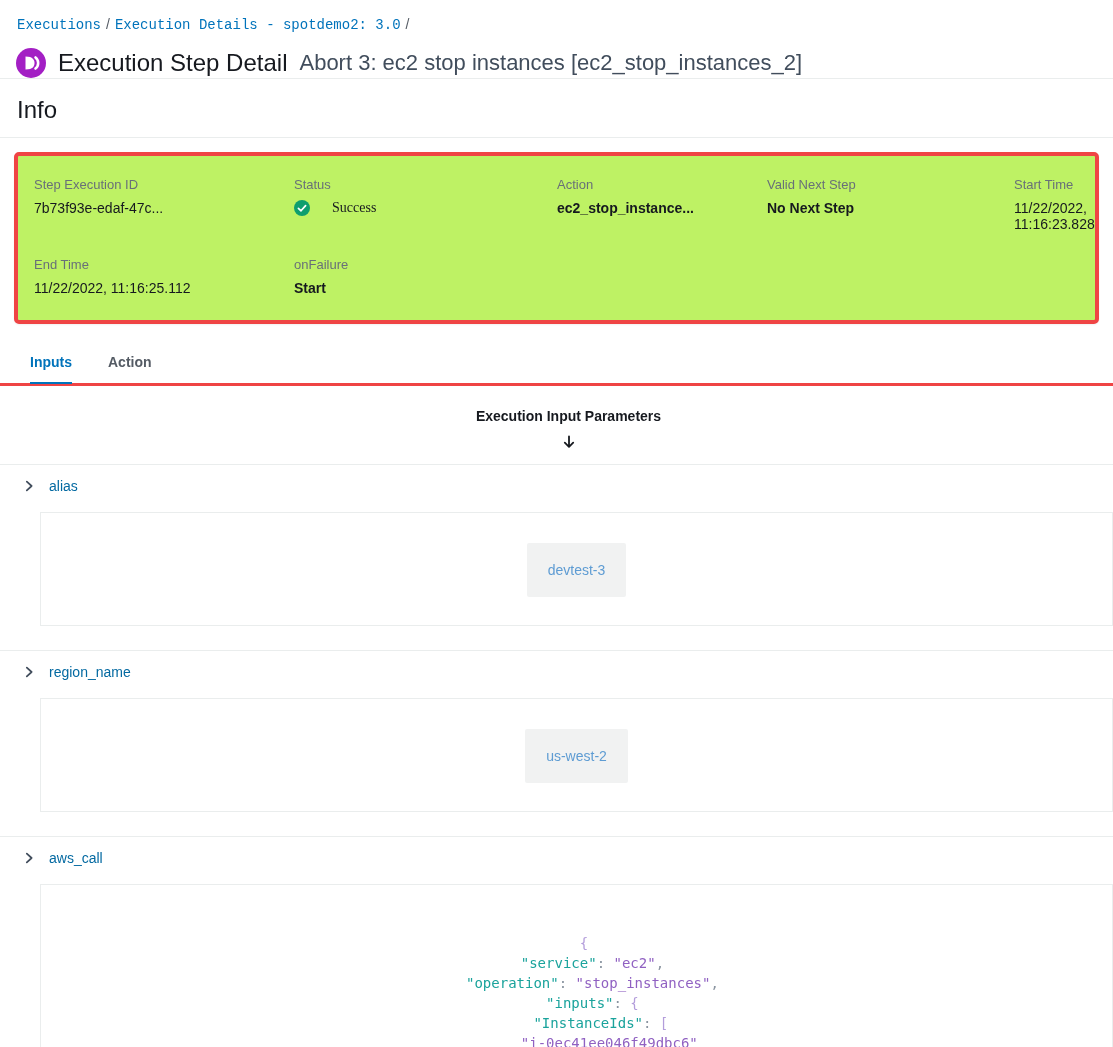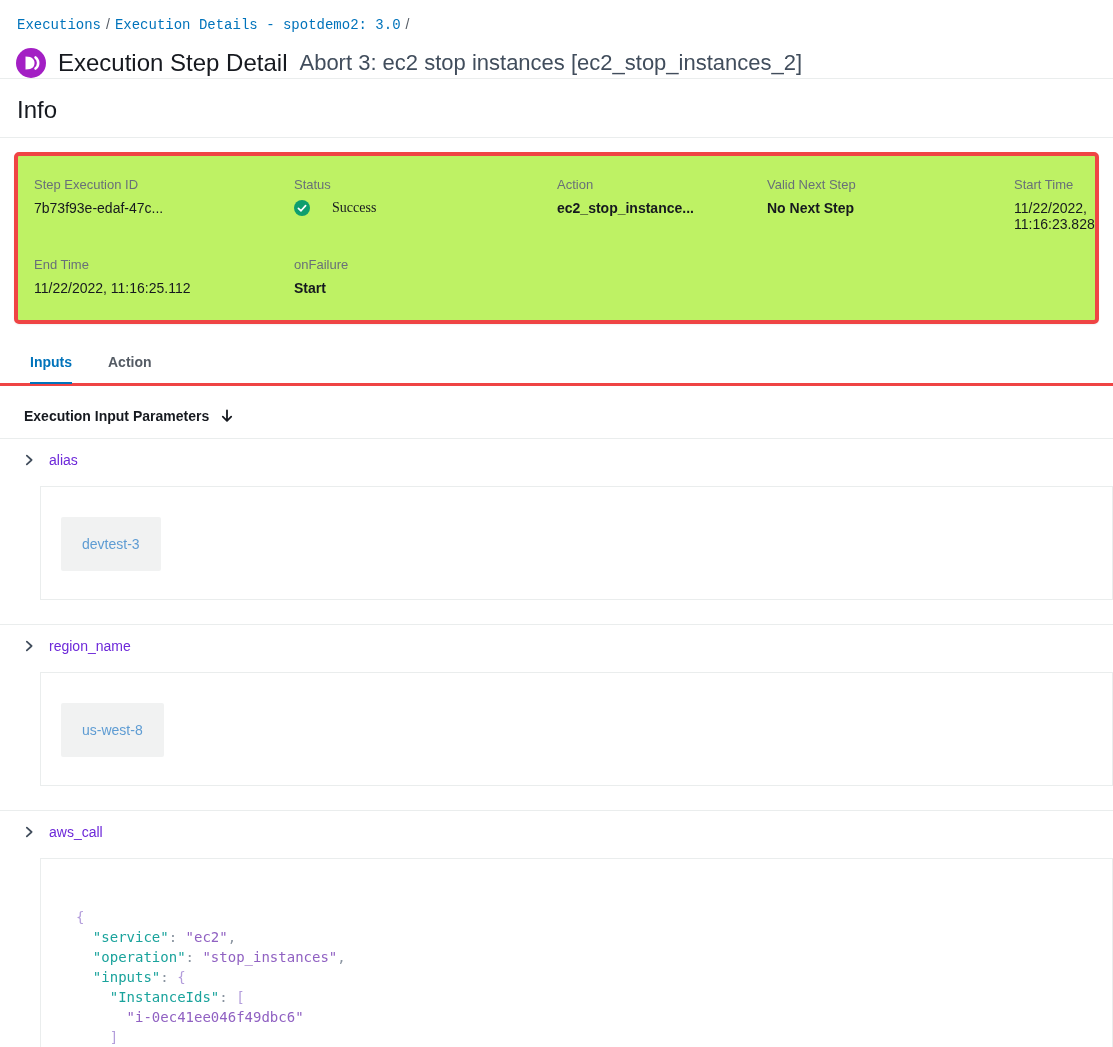--- a/index.html
+++ b/index.html
@@ -48,32 +48,33 @@
   .field-value.status { display: flex; align-items: flex-start; gap: 22px; font-family: Liberation Serif, serif; }
   .field-value.bold { font-weight: 700; }
 
   
   .tabs { margin-top: 22px; border-bottom: 3px solid #ef4444; padding-left: 30px; display: flex; gap: 36px; }
   .tab { font-size: 14px; font-weight: 700; color: #545b64; padding: 8px 0 13px 0; position: relative; cursor: pointer; }
   .tab.active { color: #0073bb; }
   .tab.active::after { content:""; position:absolute; left:0; right:0; bottom:-1px; height:2px; background:#0073bb; }
 
   
-  .params-row { display: flex; align-items: center; gap: 10px; padding: 22px 0 14px 24px; font-size: 14px; font-weight: 700; }
+  .params-row { display: flex; align-items: center; gap: 10px; padding: 22px 0 14px 24px; font-size: 14px; font-weight: 700; flex-direction: column; }
 
   
   .section-head { display: flex; align-items: center; gap: 13px; padding: 13px 0 13px 22px; }
-  .section-name { font-size: 14px; color: #6d28d9; }
+  .section-name { font-size: 14px; color: #0369a1; }
   .chev { display: inline-flex; cursor: pointer; }
 
   .panel {
     border: 1px solid #eaeded;
     margin: 5px 0 24px 40px;
     padding: 30px 20px 28px 20px;
     background: #ffffff;
+    text-align: center;
   }
   .chip {
     display: inline-block;
     background: #f1f2f2;
     color: #5e9cd3;
     font-size: 14px;
     padding: 19px 21px;
     border-radius: 2px;
     user-select: none;
   }
@@ -185,21 +186,21 @@
 
   <div class="section-head">
     <span class="chev">
       <svg width="14" height="14" viewBox="0 0 16 16">
         <path d="M5.5 3 L11 8 L5.5 13" stroke="#414d5c" stroke-width="2" fill="none" stroke-linecap="round" stroke-linejoin="round"></path>
       </svg>
     </span>
     <span class="section-name">region_name</span>
   </div>
   <div class="panel">
-    <span class="chip">us-west-8</span>
+    <span class="chip">us-west-2</span>
   </div>
   <hr class="rule">
 
   <div class="section-head">
     <span class="chev">
       <svg width="14" height="14" viewBox="0 0 16 16">
         <path d="M5.5 3 L11 8 L5.5 13" stroke="#414d5c" stroke-width="2" fill="none" stroke-linecap="round" stroke-linejoin="round"></path>
       </svg>
     </span>
     <span class="section-name">aws_call</span>

